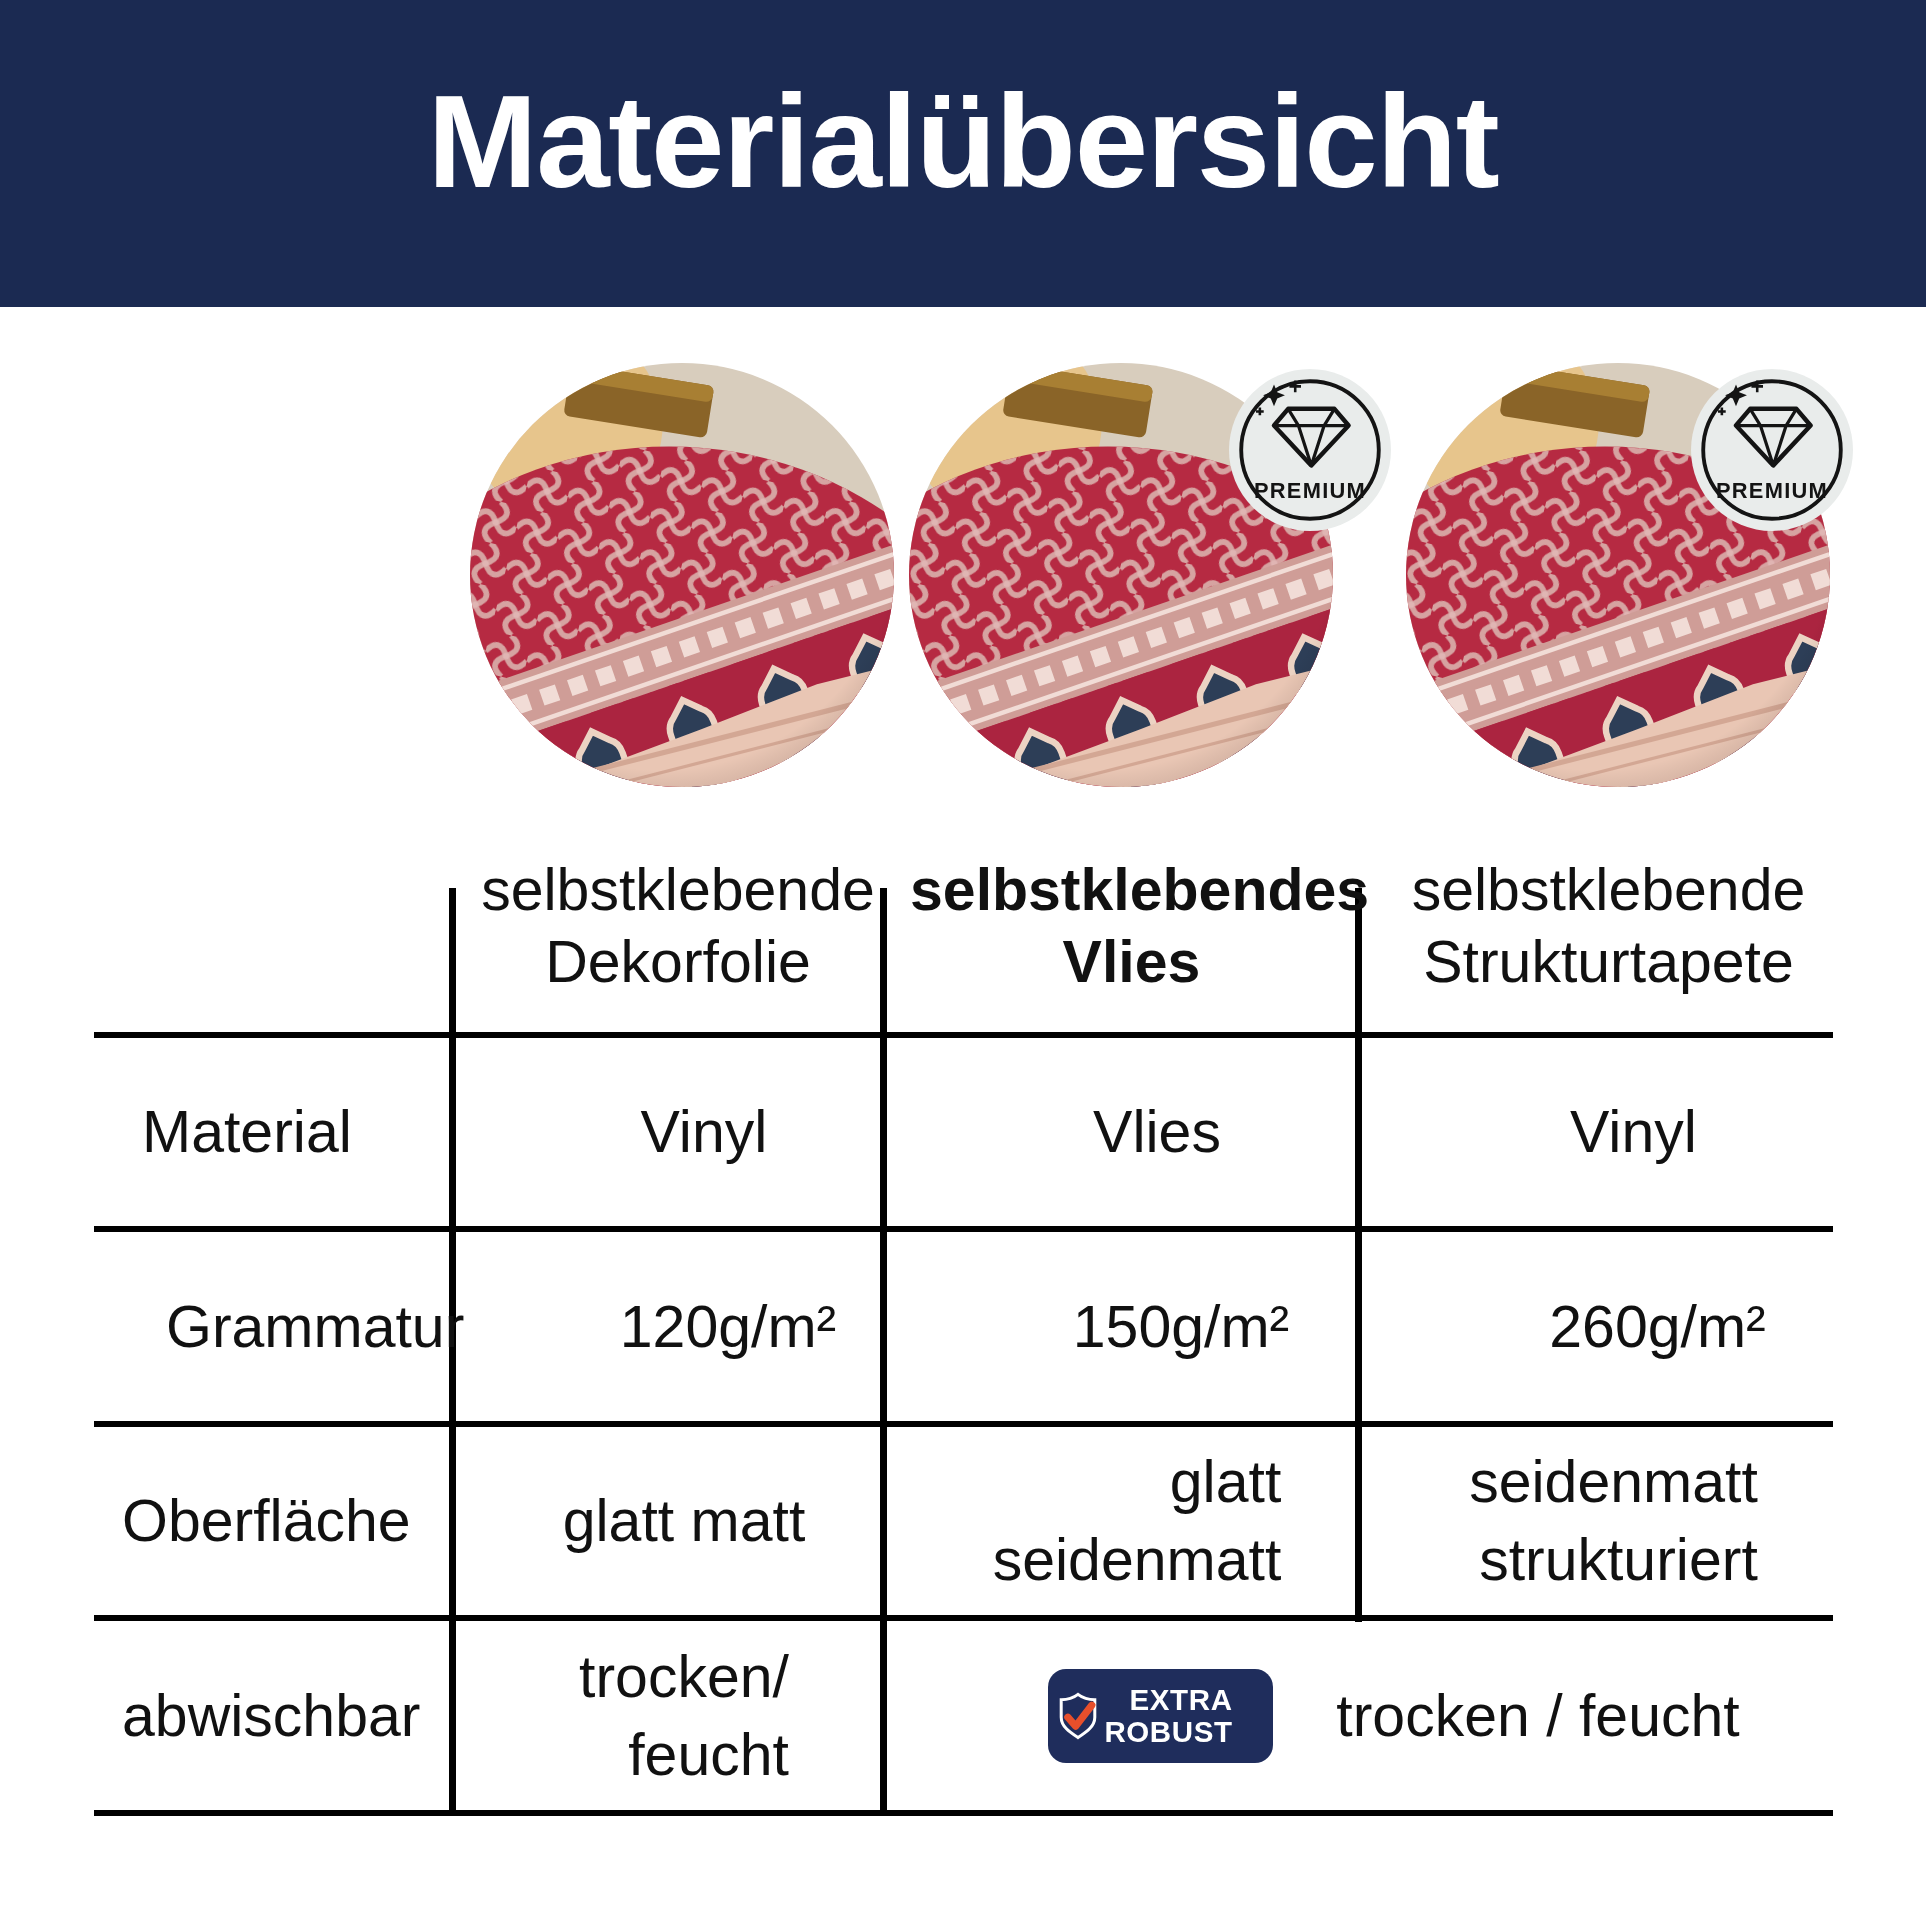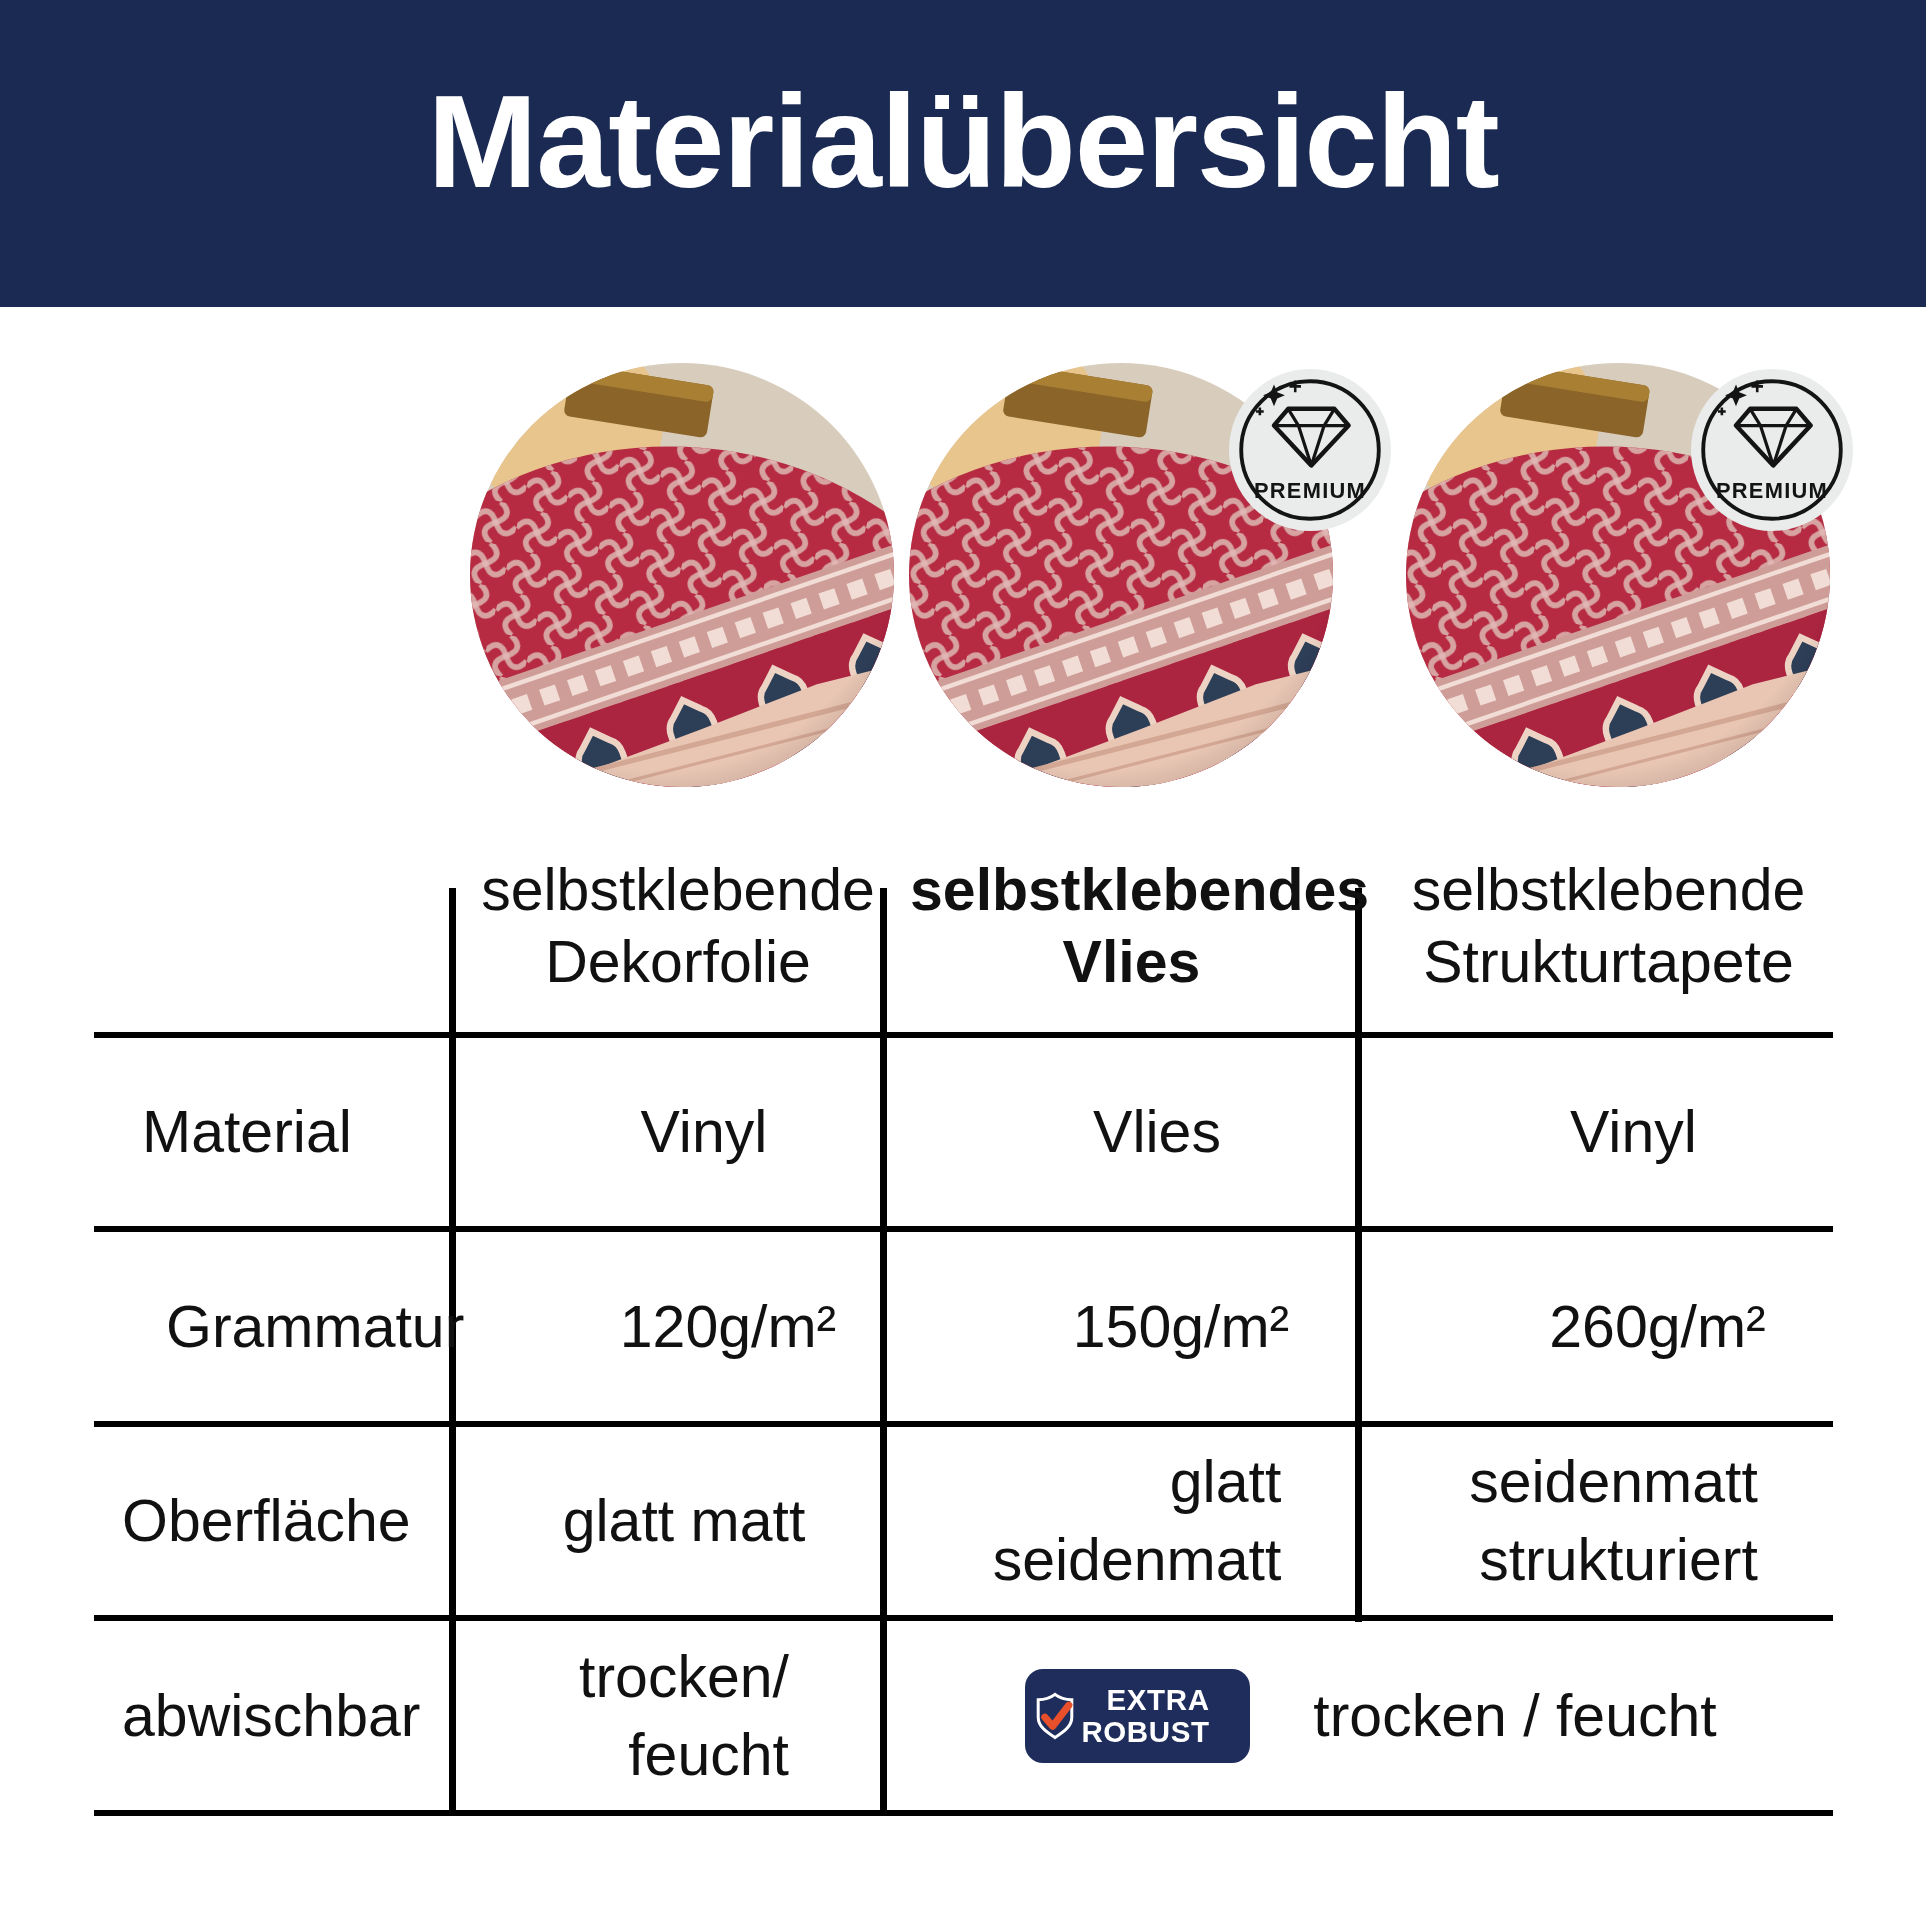--- a/index.html
+++ b/index.html
@@ -59,21 +59,21 @@
     position:absolute;display:flex;align-items:center;justify-content:center;
     font-size:59px;line-height:78px;white-space:pre-line;text-align:right;padding-left:16px;
   }
   .rowlabel{
     position:absolute;left:122px;width:324px;display:flex;align-items:center;
     font-size:59px;line-height:72px;text-align:left;
   }
   .r0{top:1038px;height:188px;margin-left:20px;} .r1{top:1233px;height:188px;margin-left:44px;}
   .r2{top:1427px;height:188px;} .r3{top:1622px;height:188px;}
   .c1{left:456px;width:424px;} .c2{left:887px;width:468px;} .c3{left:1362px;width:471px;}
-  .cmerged{left:882px;width:946px;gap:63px;}
+  .cmerged{left:905px;width:946px;gap:63px;}
   
   .robust{
     width:225px;height:94px;border-radius:18px;background:var(--robust-navy);
     display:flex;align-items:center;justify-content:flex-start;flex:0 0 auto;
     padding-left:9px;box-sizing:border-box;gap:5.1px;
   }
   .robust svg{display:block;width:42px;height:72px;flex:0 0 auto;}
   .robust .rb-text{
     display:flex;flex-direction:column;justify-content:center;
     color:#ffffff;font-weight:700;font-size:29.5px;line-height:32px;letter-spacing:0.6px;

